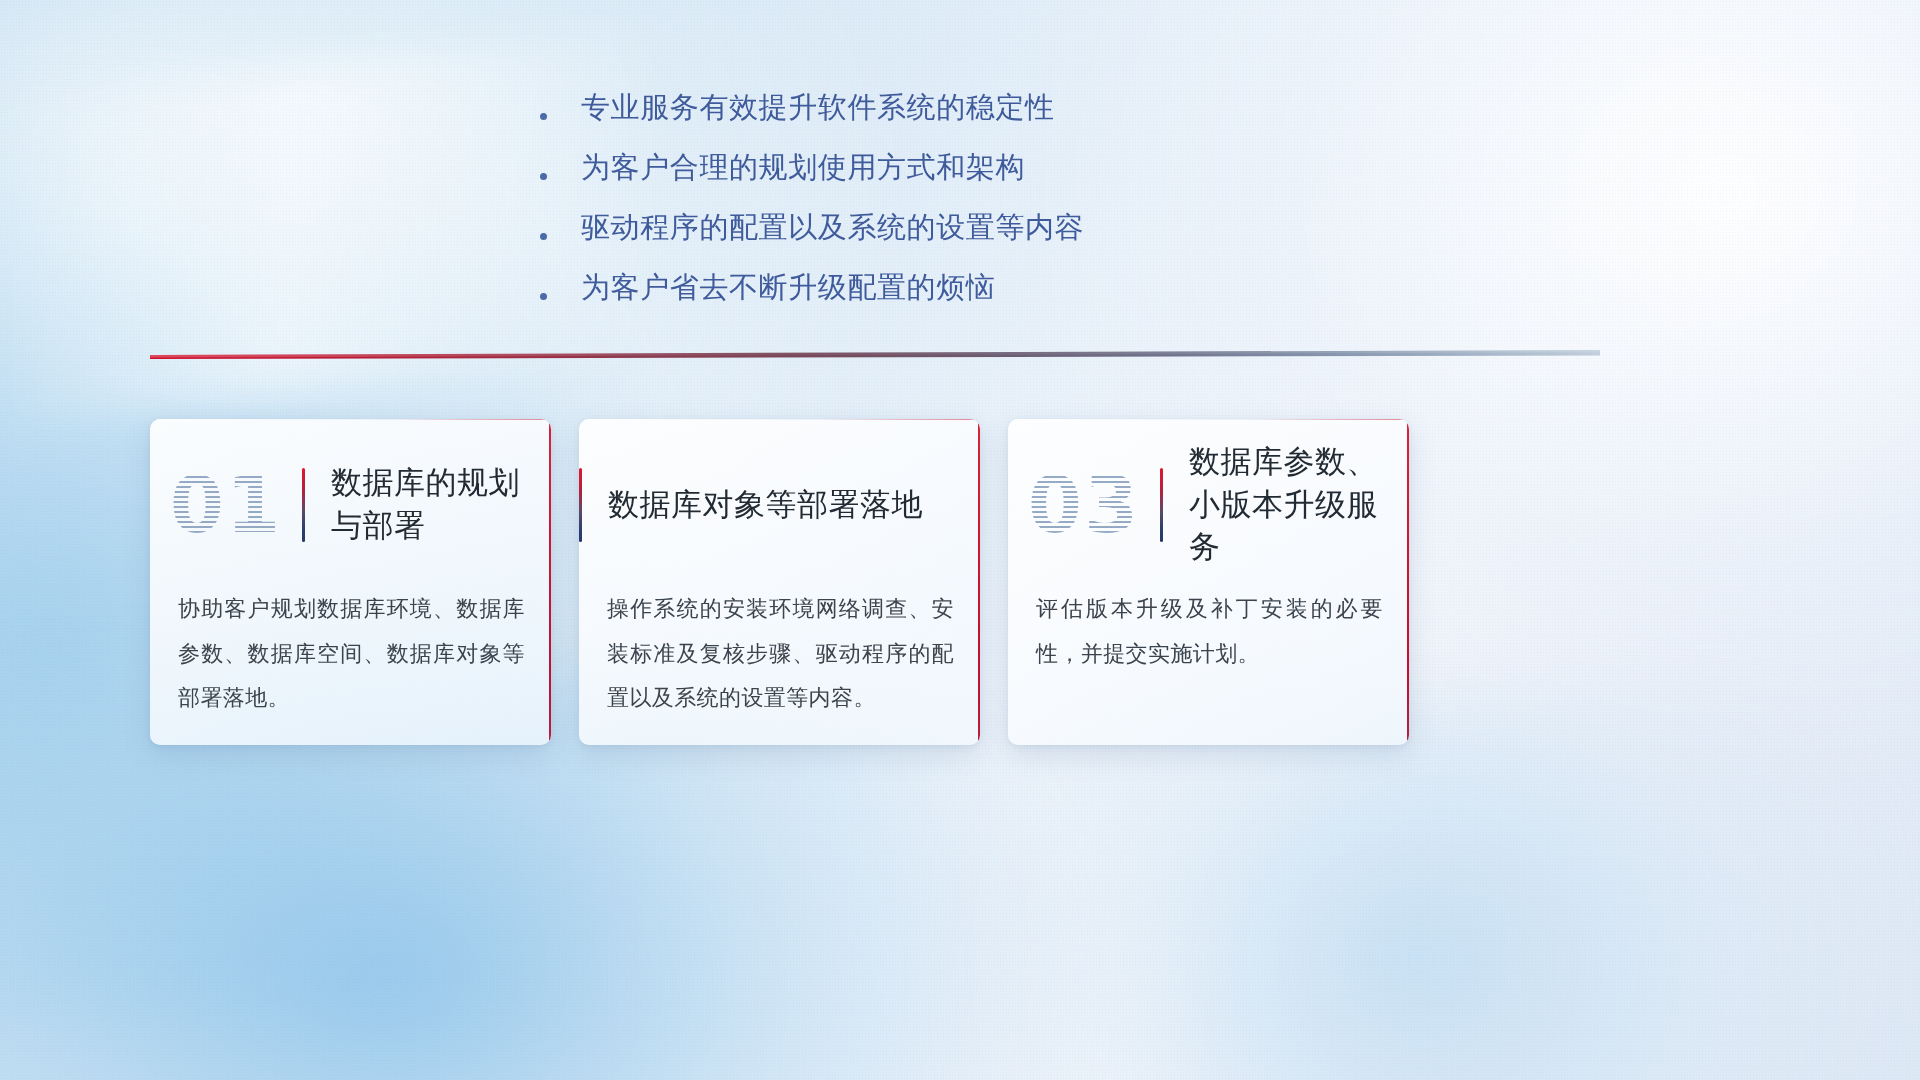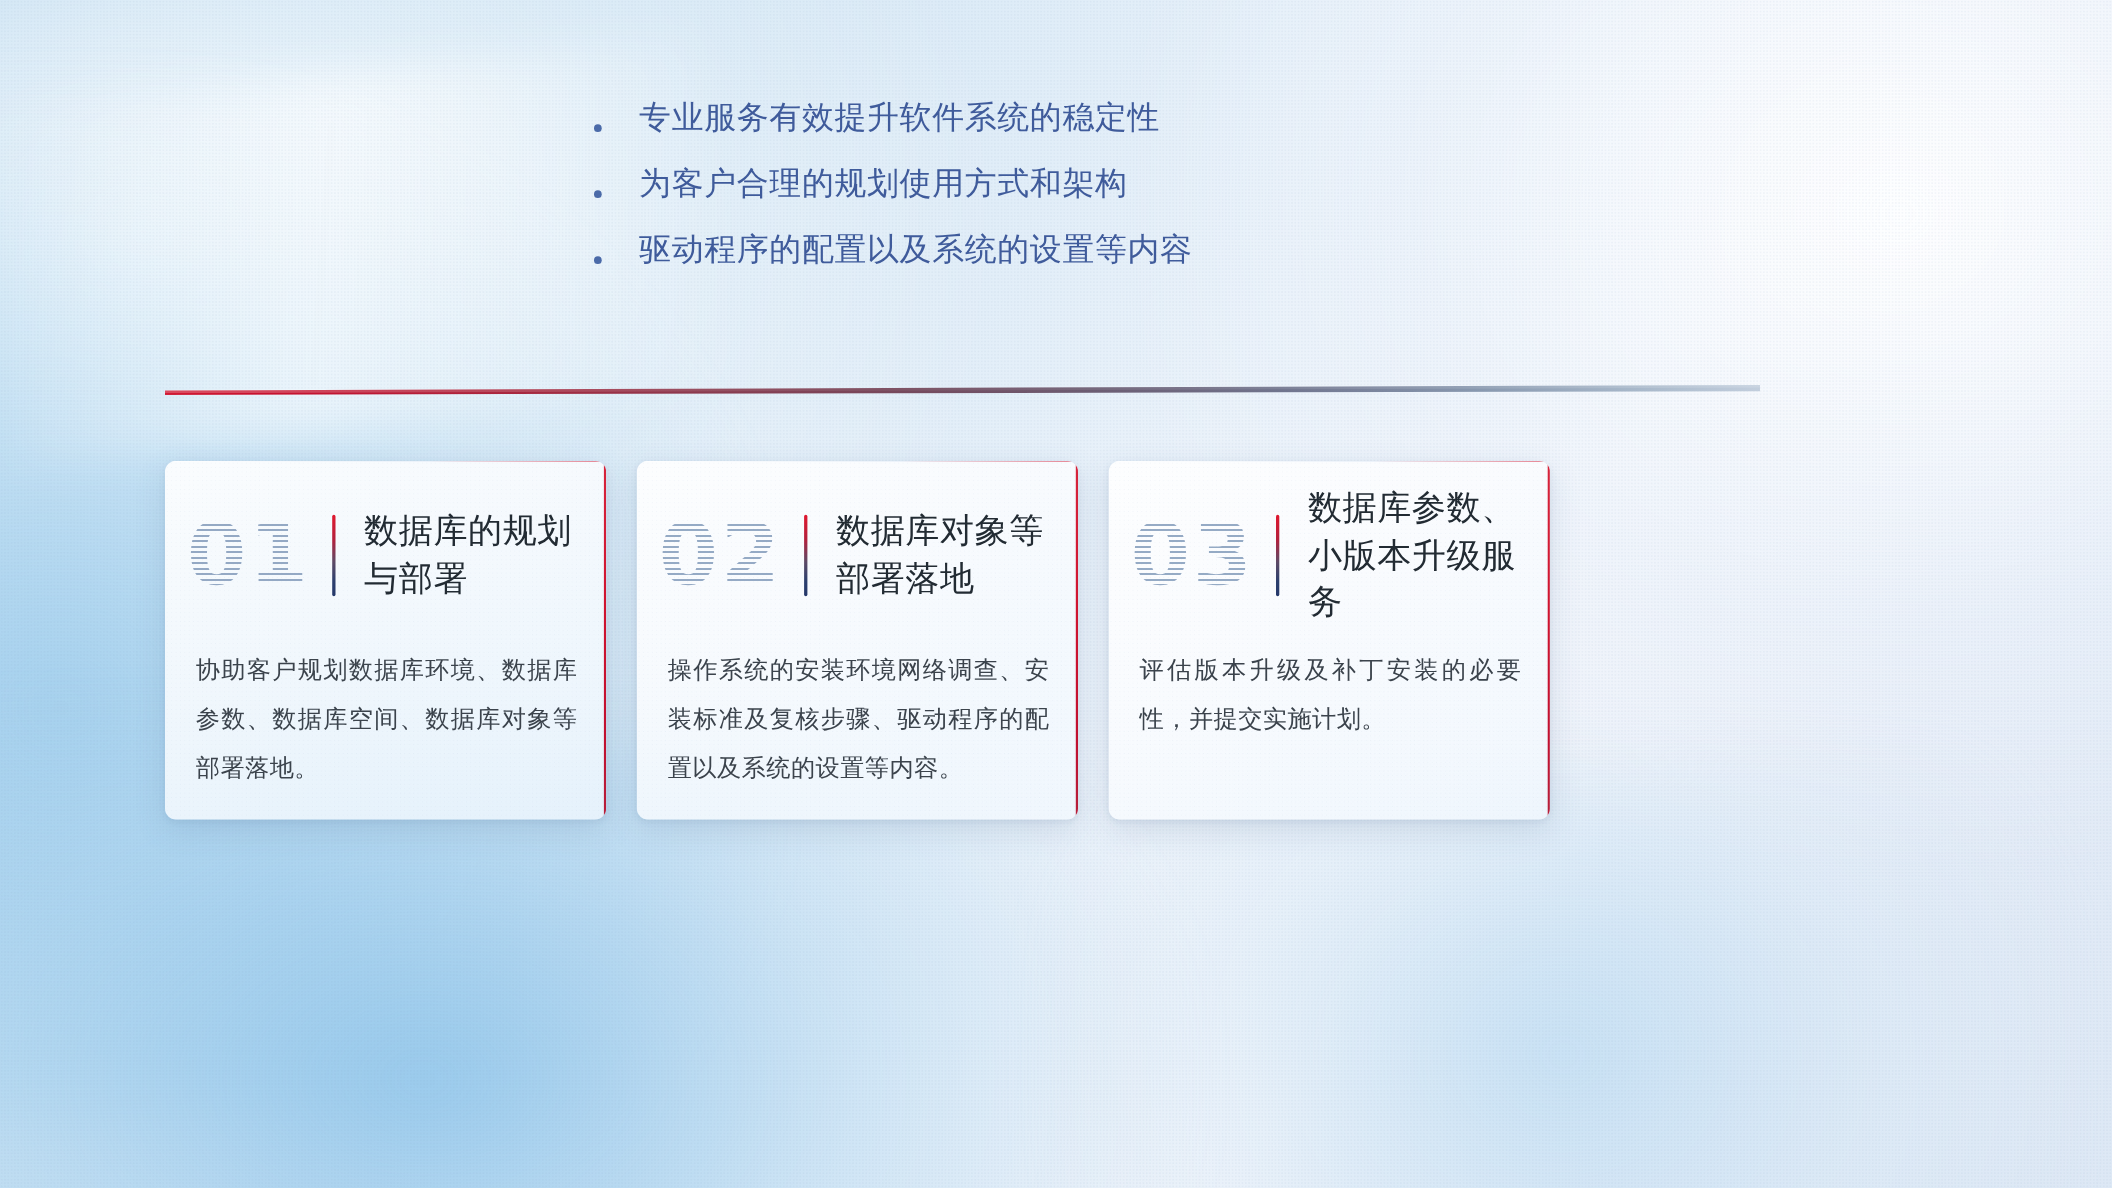--- a/index.html
+++ b/index.html
@@ -165,20 +165,24 @@
     <span class="bullet-text">专业服务有效提升软件系统的稳定性</span>
   </div>
   <div class="bullet-row">
     <span class="bullet-dot"></span>
     <span class="bullet-text">为客户合理的规划使用方式和架构</span>
   </div>
   <div class="bullet-row">
     <span class="bullet-dot"></span>
     <span class="bullet-text">驱动程序的配置以及系统的设置等内容</span>
   </div>
+  <div class="bullet-row">
+    <span class="bullet-dot"></span>
+    <span class="bullet-text">为客户省去不断升级配置的烦恼</span>
+  </div>
 </div>
 
 <div class="divider-wrap">
   <div class="divider"></div>
   <div class="divider-sheen"></div>
 </div>
 
 <div class="cards">
 
   <div class="card">
@@ -187,21 +191,20 @@
       <div class="card-num">01</div>
       <div class="card-bar"></div>
       <div class="card-title">数据库的规划与部署</div>
     </div>
     <div class="card-body">协助客户规划数据库环境、数据库参数、数据库空间、数据库对象等部署落地。</div>
   </div>
 
   <div class="card">
     <div class="card-dots"></div>
     <div class="card-head">
-      <div class="card-num">02</div>
       <div class="card-bar"></div>
       <div class="card-title">数据库对象等部署落地</div>
     </div>
     <div class="card-body">操作系统的安装环境网络调查、安装标准及复核步骤、驱动程序的配置以及系统的设置等内容。</div>
   </div>
 
   <div class="card">
     <div class="card-dots"></div>
     <div class="card-head">
       <div class="card-num">03</div>

